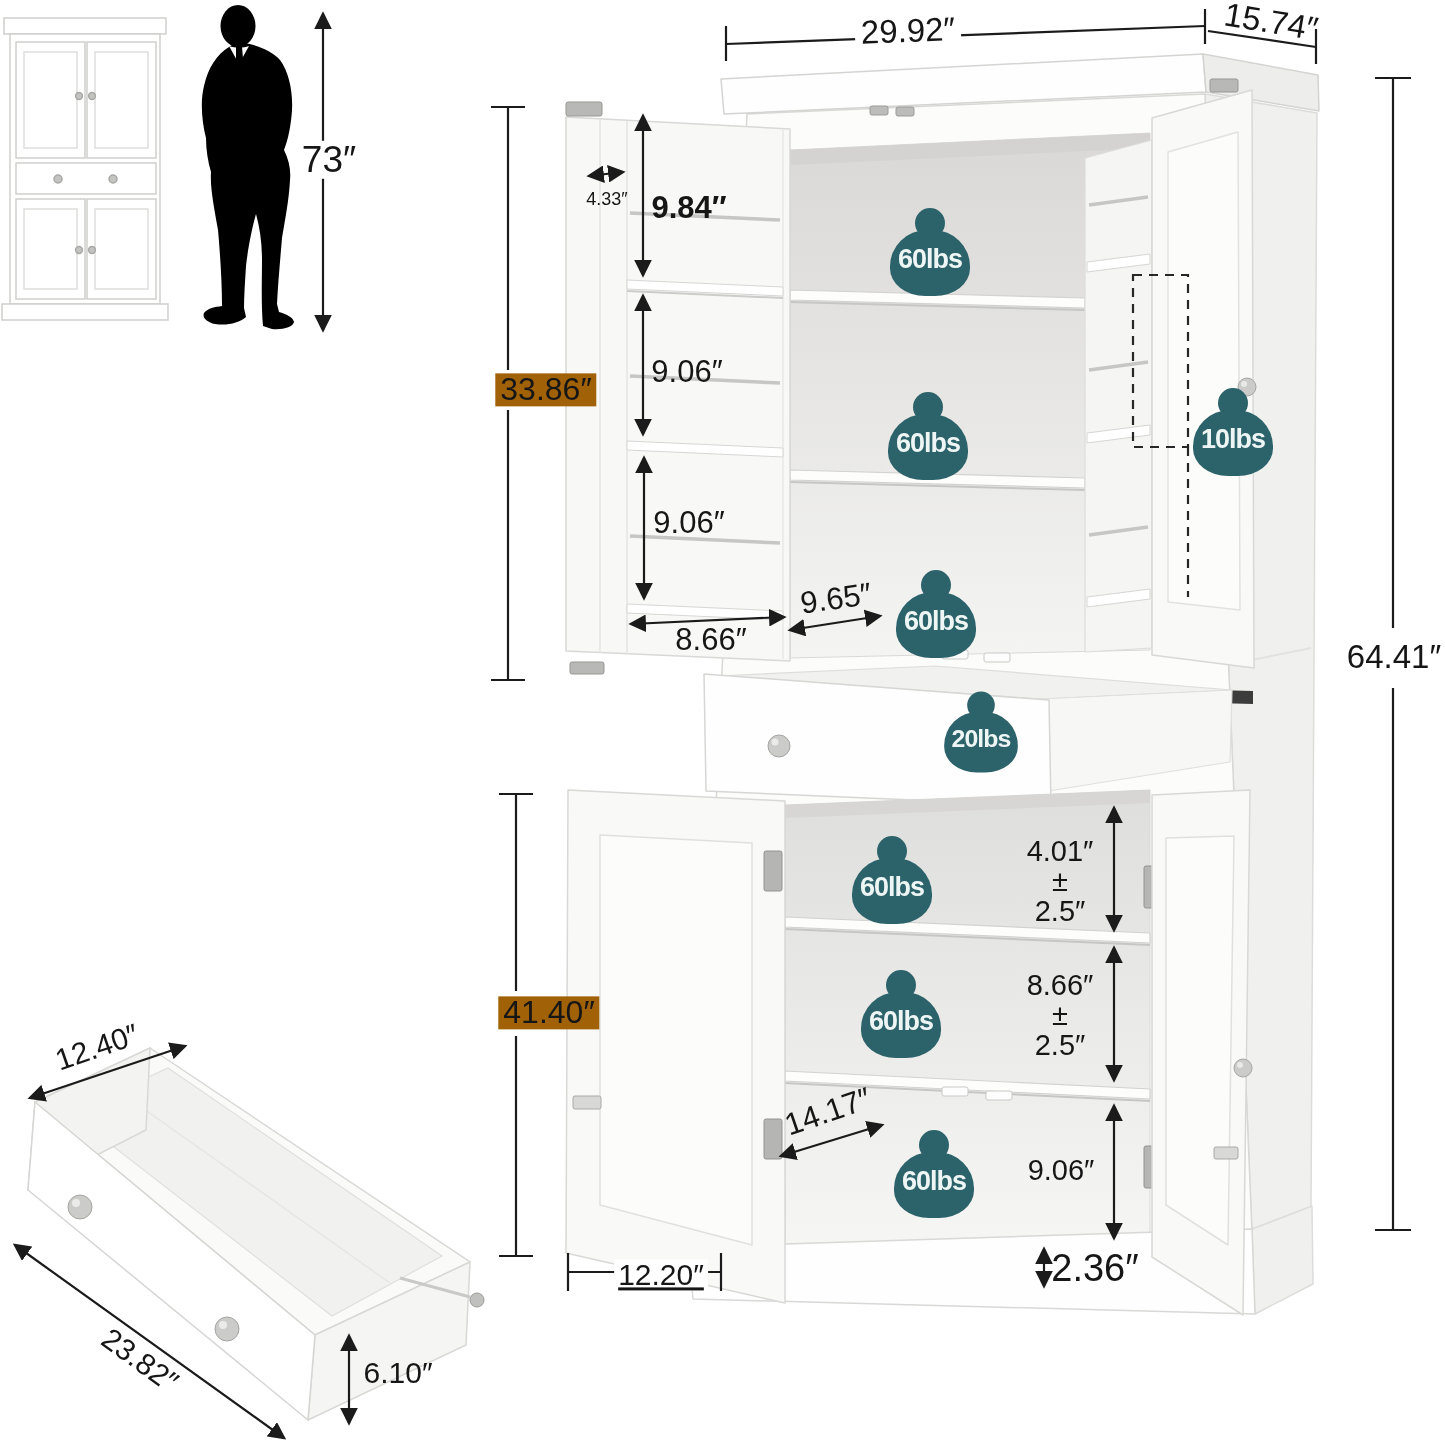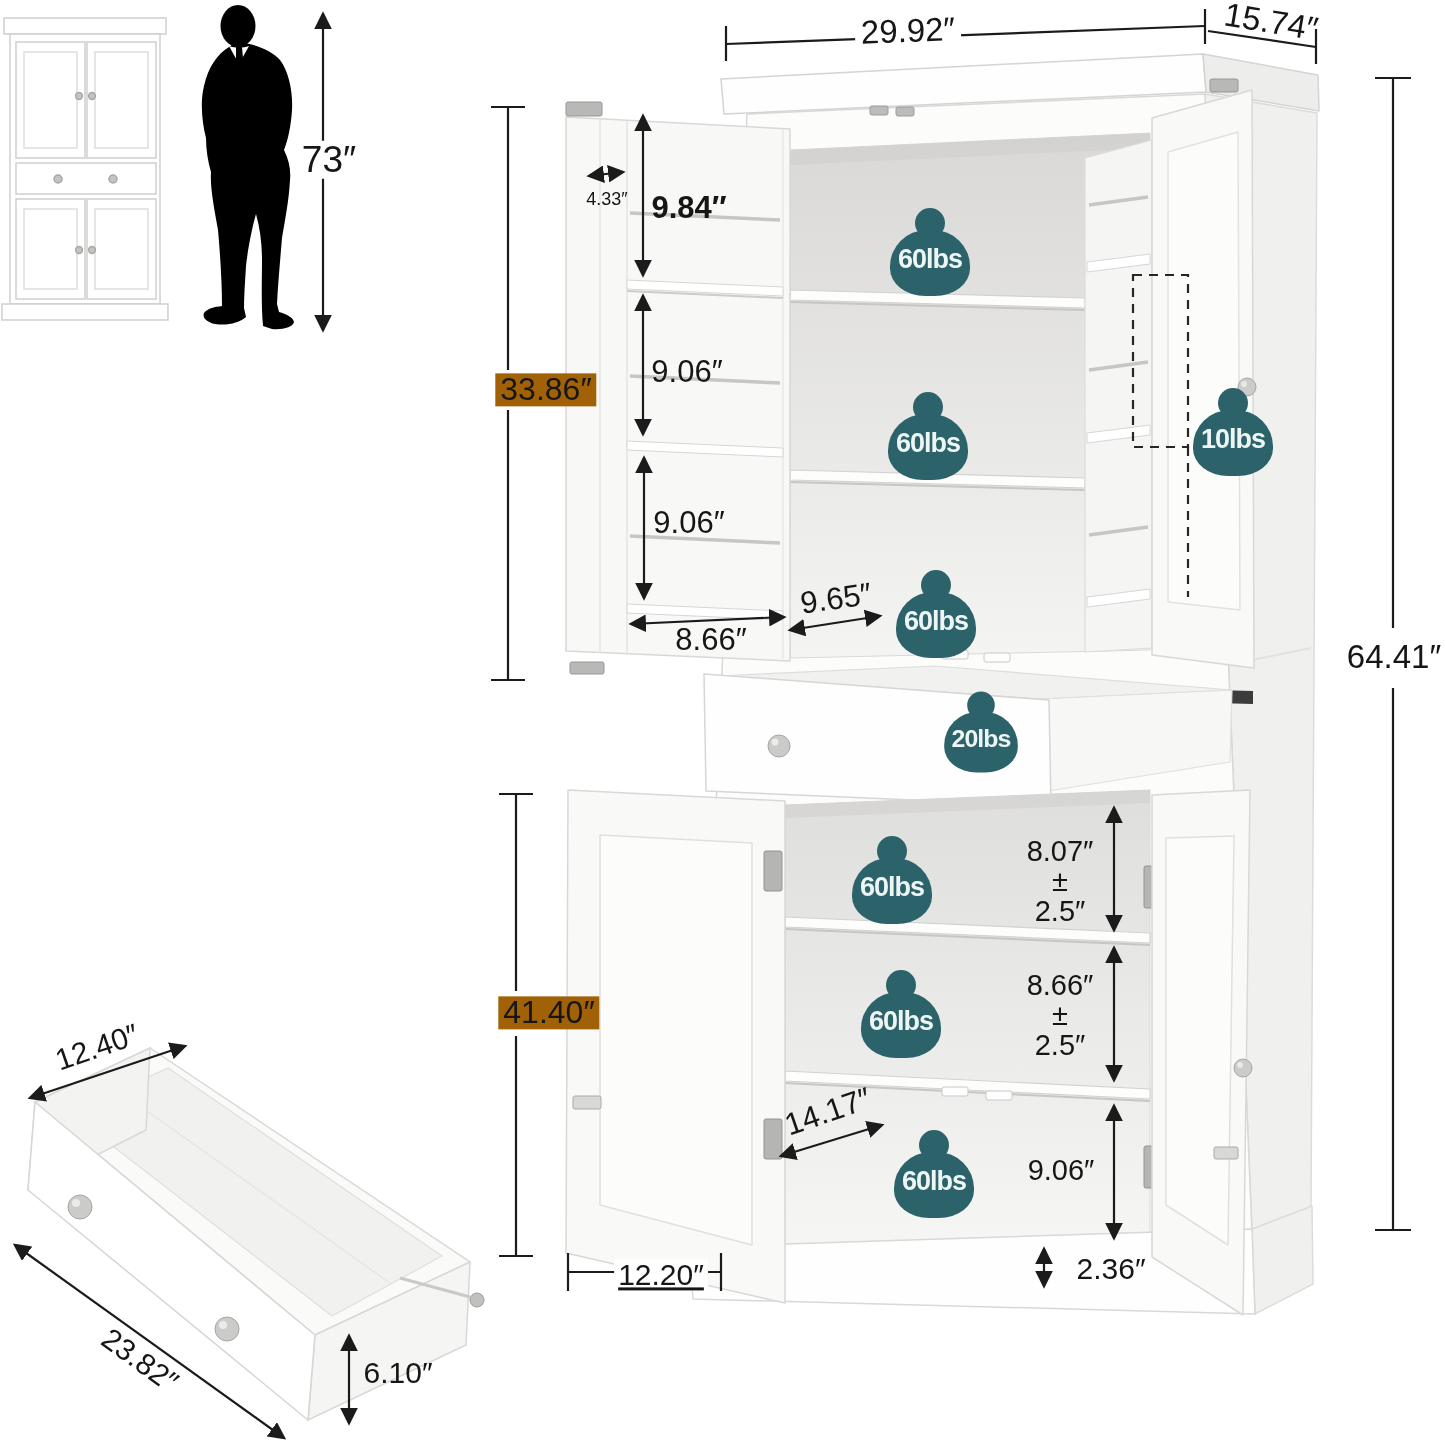--- a/index.html
+++ b/index.html
@@ -22,21 +22,21 @@
   .L-r2{left:687px;top:372px;}
   .L-r3{left:689px;top:523px;}
   .L-rackw{left:711px;top:640px;}
   .L-shelfdepth{left:836px;top:599px;transform:translate(-50%,-50%) rotate(-8deg);}
   .L-l-height{left:521px;top:1013px;font-size:32px;}
   .L-g1{left:1060px;top:881px;font-size:29px;}
   .L-g2{left:1060px;top:1015px;font-size:29px;}
   .L-g3{left:1061px;top:1170px;font-size:29px;}
   .L-depth14{left:828px;top:1112px;transform:translate(-50%,-50%) rotate(-19deg);}
   .L-doorw{left:661px;top:1275px;font-size:30px;background:#fff;padding:0 4px;text-decoration:underline;}
-  .L-base{left:1095px;top:1269px;font-size:30px;margin-left:16px;}
+  .L-base{left:1095px;top:1269px;font-size:38px;}
   .L-d-depth{left:97px;top:1047px;font-size:30px;transform:translate(-50%,-50%) rotate(-19deg);}
   .L-d-width{left:140px;top:1360px;font-size:30px;transform:translate(-50%,-50%) rotate(36deg);}
   .L-d-height{left:398px;top:1373px;font-size:30px;}
   
   .badge{position:absolute;width:80px;height:88px;}
   .badge::before{content:"";position:absolute;top:0;left:50%;transform:translateX(-50%);
       width:30px;height:30px;border-radius:50%;background:#2c626a;}
   .badge .bb{position:absolute;top:22px;left:0;width:100%;height:66px;background:#2c626a;
       border-radius:46% 46% 44% 44% / 55% 55% 42% 42%;}
   .badge .bl{position:absolute;top:36px;left:0;width:100%;text-align:center;
@@ -294,21 +294,21 @@
 <div class="dim L-height">64.41″</div>
 <div class="dim L-u-height wbg">33.86″</div>
 <div class="dim L-rackdepth">4.33″</div>
 <div class="dim L-r1">9.84″</div>
 <div class="dim L-r2">9.06″</div>
 <div class="dim L-r3">9.06″</div>
 <div class="dim L-rackw">8.66″</div>
 <div class="dim L-shelfdepth">9.65″</div>
 <div class="dim L-l-height wbg">41.40″</div>
 <div class="dim L-g1 stack">
-  <span>8.07″</span>
+  <span>4.01″</span>
   <span>±</span>
   <span>2.5″</span>
 </div>
 <div class="dim L-g2 stack">
   <span>8.66″</span>
   <span>±</span>
   <span>2.5″</span>
 </div>
 <div class="dim L-g3">9.06″</div>
 <div class="dim L-depth14">14.17″</div>

